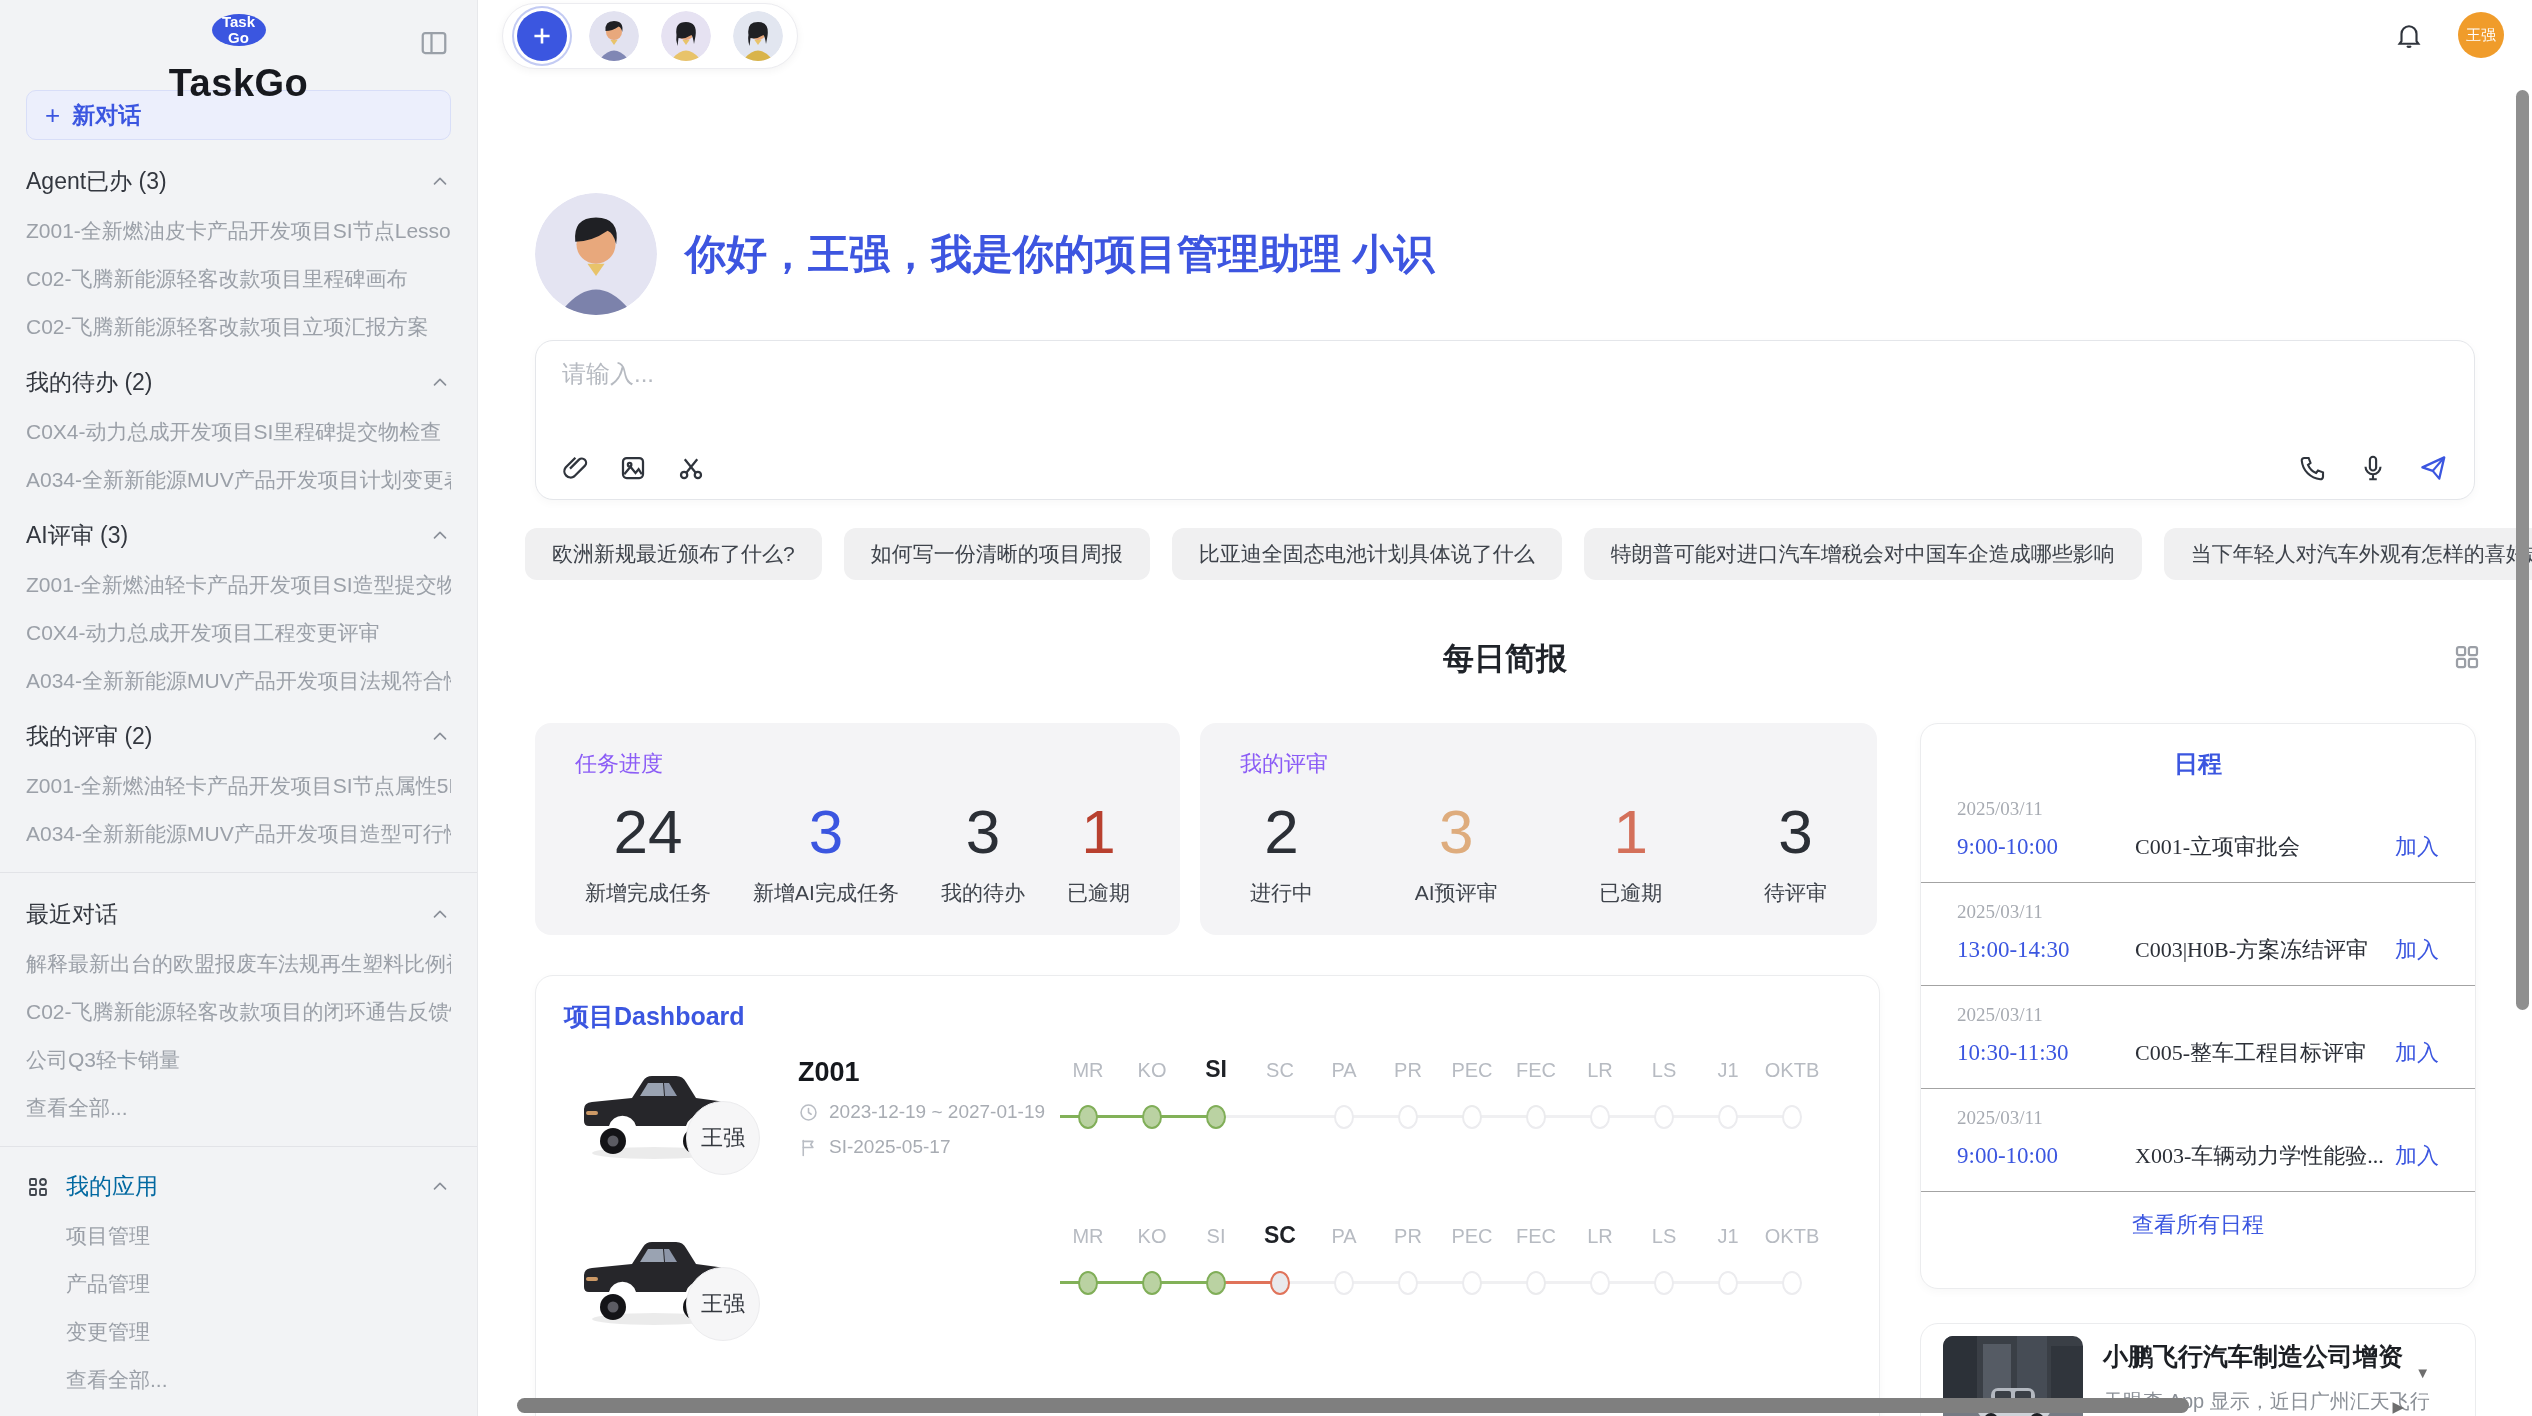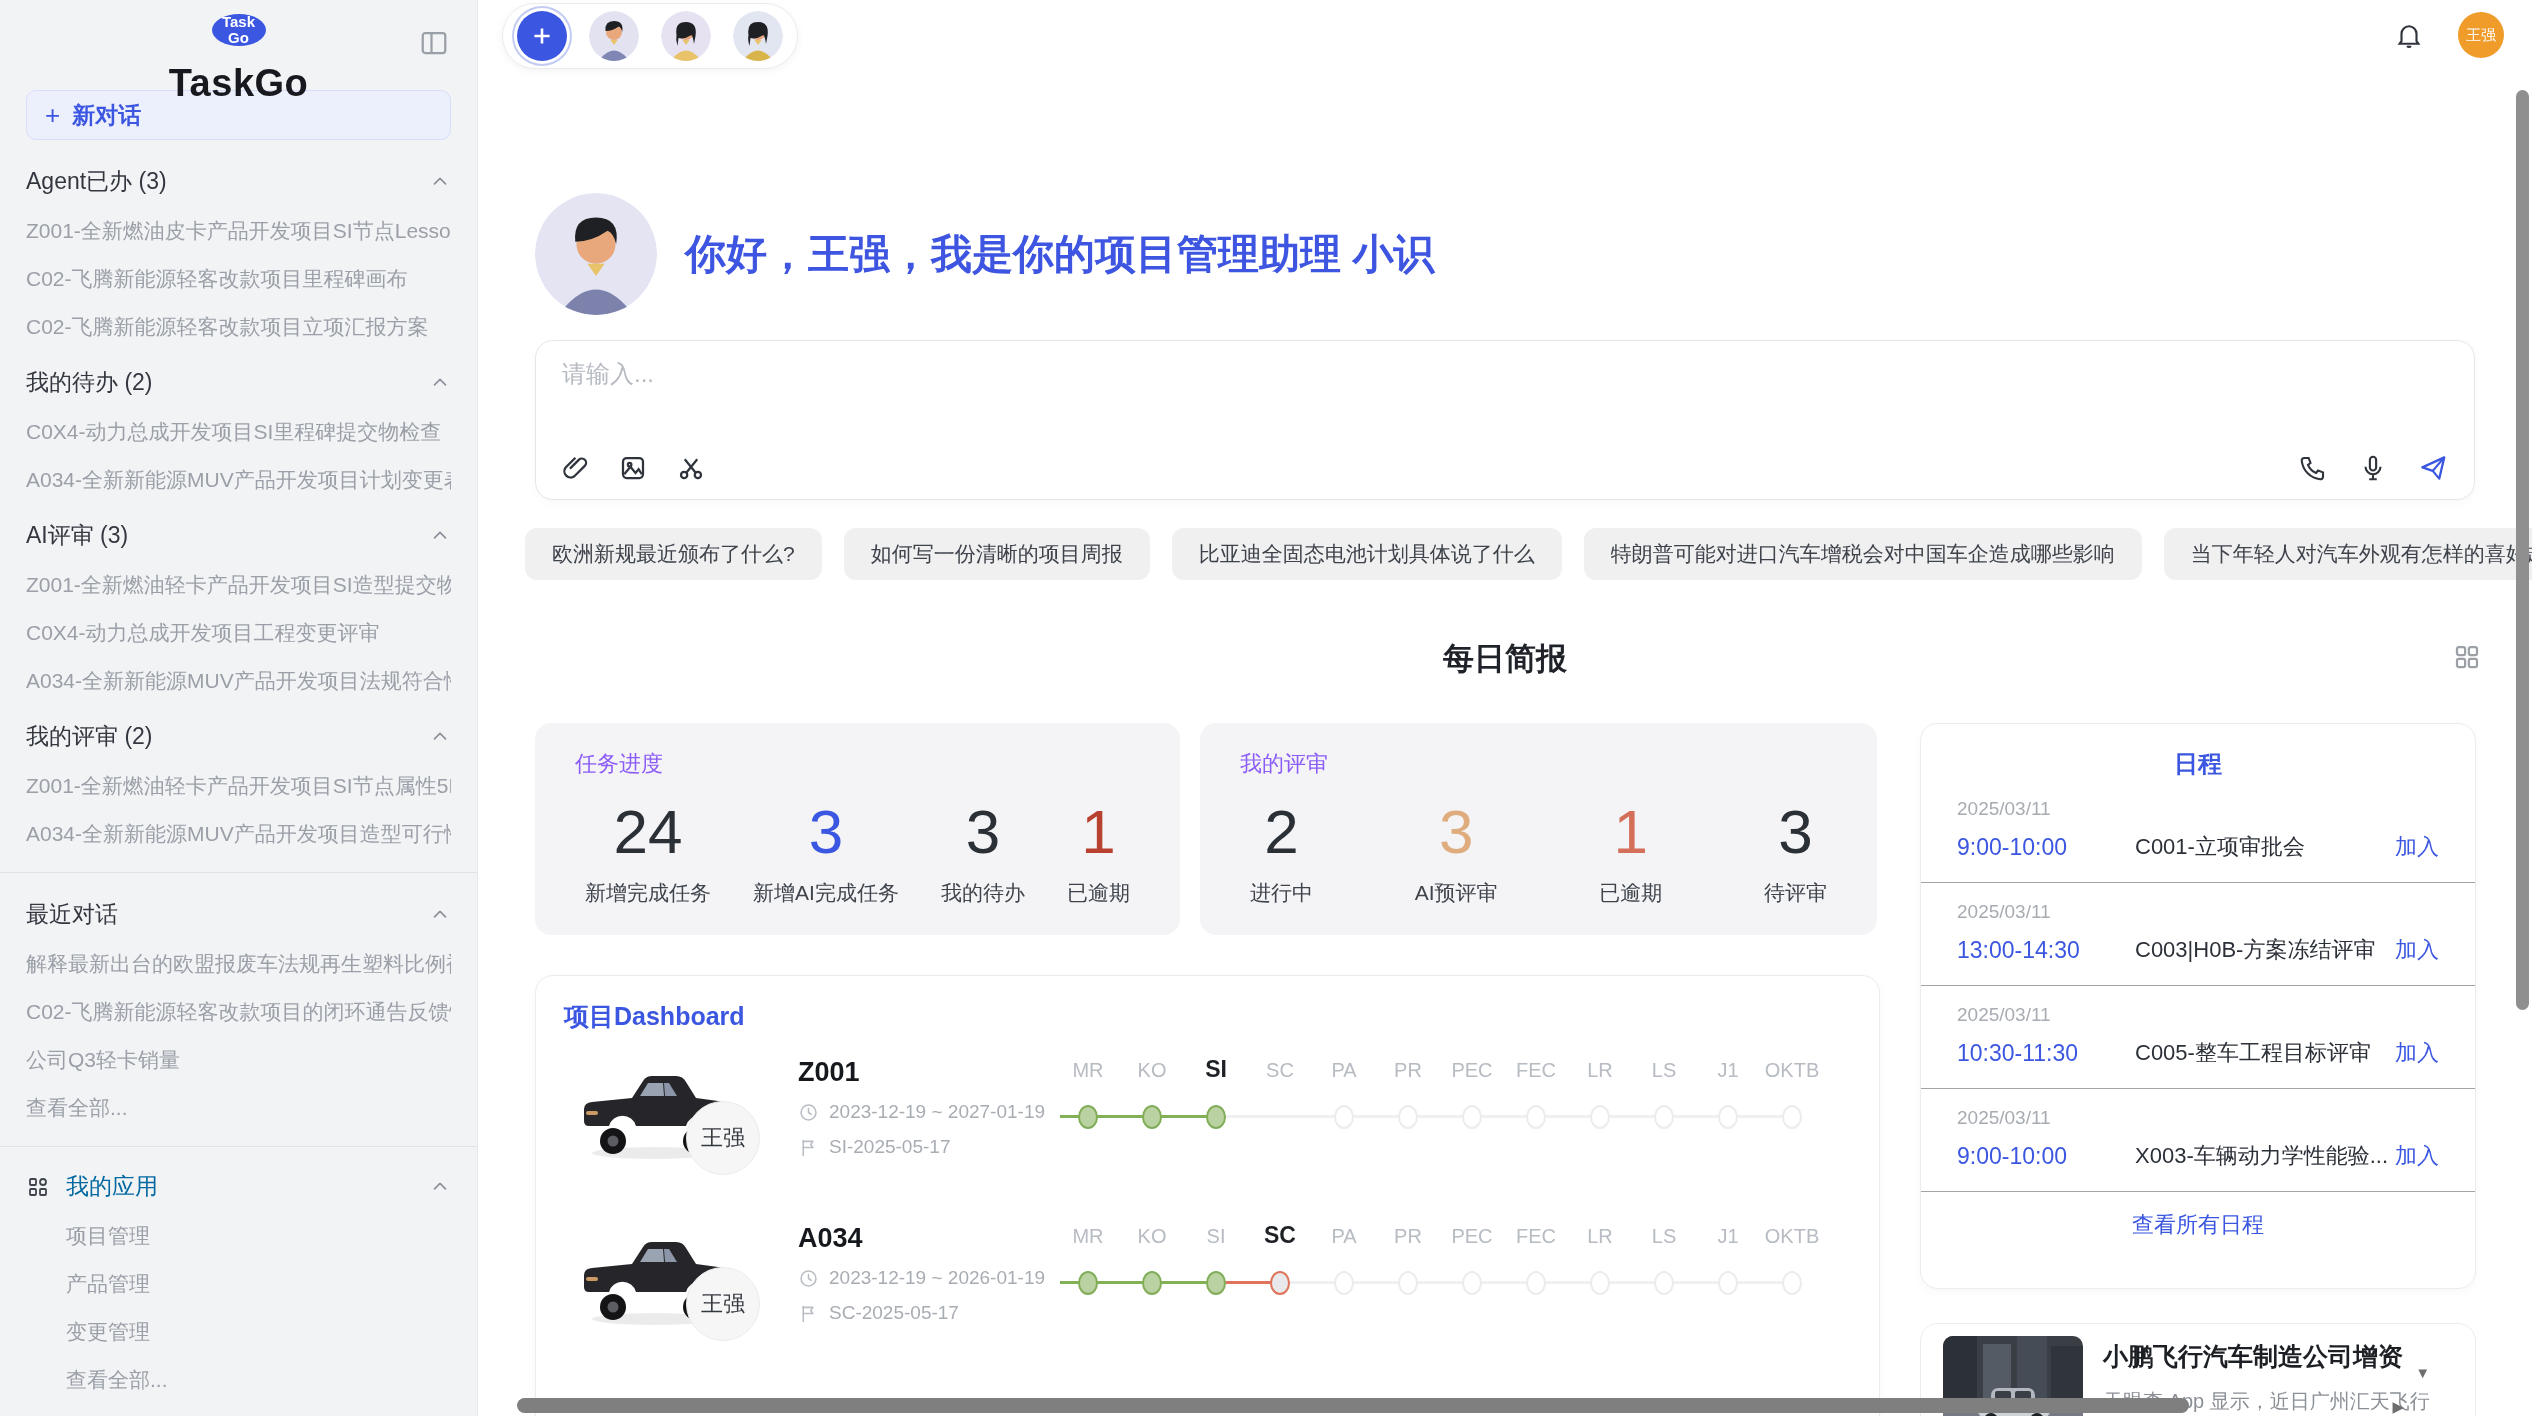--- a/index.html
+++ b/index.html
@@ -86,21 +86,21 @@
   .chain{position:absolute;left:520px;top:10px;width:800px;height:90px;}
   .ms-label{position:absolute;top:0;width:64px;text-align:center;font-size:20px;color:#b7bbc2;}
   .ms-label.cur{font-size:23px;font-weight:700;color:#1e2126;top:-3px;}
   .seg{position:absolute;top:56px;height:3px;}
   .seg.g{background:#82b158}.seg.l{background:#f0f0f2}.seg.r{background:#e0735a}
   .dot{position:absolute;top:46px;width:20px;height:24px;border-radius:50%;box-sizing:border-box;background:#fff;border:2px solid #ececef;}
   .dot.done{background:#bad2a2;border-color:#80ae58;}
   .dot.alert{background:#e9e9ec;border-color:#e0735a;}
   
   .sched{position:absolute;left:1442px;top:723px;width:556px;height:566px;background:#fff;border:1px solid #ebecee;
-         border-radius:18px;box-shadow:0 3px 10px rgba(0,0,0,.03);box-sizing:border-box;overflow:hidden;}
+         border-radius:18px;box-shadow:0 3px 10px rgba(0,0,0,.03);box-sizing:border-box;overflow:hidden;font-family:Liberation Serif, serif;}
   .sched-title{text-align:center;font-size:24px;color:#3b56e0;margin-top:24px;font-weight:600;}
   .ev{padding:18px 36px 20px 36px;border-bottom:1px solid #a3a3a3;cursor:default;}
   .ev-date{font-size:19px;color:#a7abb2;}
   .ev-row{display:flex;align-items:center;margin-top:12px;}
   .ev-time{width:178px;font-size:23px;color:#3b56e0;}
   .ev-name{flex:1;font-size:22px;color:#2c3038;white-space:nowrap;overflow:hidden;}
   .ev-join{font-size:22px;color:#3b56e0;cursor:pointer;}
   .sched-all{text-align:center;font-size:22px;color:#3b56e0;padding:18px 0;cursor:pointer;}
   
   .news{position:absolute;left:1442px;top:1323px;width:556px;height:210px;background:#fff;border:1px solid #ebecee;
@@ -464,37 +464,20 @@
   <path d="M82 30 l-8 13 h24 l-1-13 z" fill="#9aa3b2"></path>
   <path d="M103 30 l8 13 h-12 l-1-13 z" fill="#8d96a8"></path>
   <rect x="20" y="58" width="12" height="4" rx="2" fill="#c96"></rect>
   <circle cx="47" cy="88" r="13" fill="#141417"></circle>
               <circle cx="47" cy="88" r="5.5" fill="#5c5c63"></circle>
   <circle cx="130" cy="88" r="13" fill="#141417"></circle>
               <circle cx="130" cy="88" r="5.5" fill="#5c5c63"></circle>
 </svg>
           </div>
      <div class="owner-badge">王强</div>
-     <div class="p-info">
-       <div class="p-code">A034</div>
-       <div class="p-meta">
-         <span>
-                <svg viewBox="0 0 24 24" fill="none" stroke="#b9bdc4" stroke-width="1.8" stroke-linecap="round" stroke-linejoin="round">
-                  <circle cx="12" cy="12" r="8.5"></circle>
-                  <path d="M12 7.5 V12 l3 2"></path>
-                </svg>
-              </span>2023-12-19 ~ 2026-01-19</div>
-       <div class="p-meta">
-         <span>
-                <svg viewBox="0 0 24 24" fill="none" stroke="#b9bdc4" stroke-width="1.8" stroke-linecap="round" stroke-linejoin="round">
-                  <path d="M6 21 V4"></path>
-                  <path d="M6 5 h11 l-2.5 3.5 L17 12 H6"></path>
-                </svg>
-              </span>SC-2025-05-17</div>
-     </div>
      <div class="chain">
             <i class="seg g" style="left:4px;width:28px"></i>
             <i class="seg g" style="left:32px;width:64px"></i>
             <i class="seg g" style="left:96px;width:64px"></i>
             <i class="seg r" style="left:160px;width:64px"></i>
             <i class="seg l" style="left:224px;width:64px"></i>
             <i class="seg l" style="left:288px;width:64px"></i>
             <i class="seg l" style="left:352px;width:64px"></i>
             <i class="seg l" style="left:416px;width:64px"></i>
             <i class="seg l" style="left:480px;width:64px"></i>

